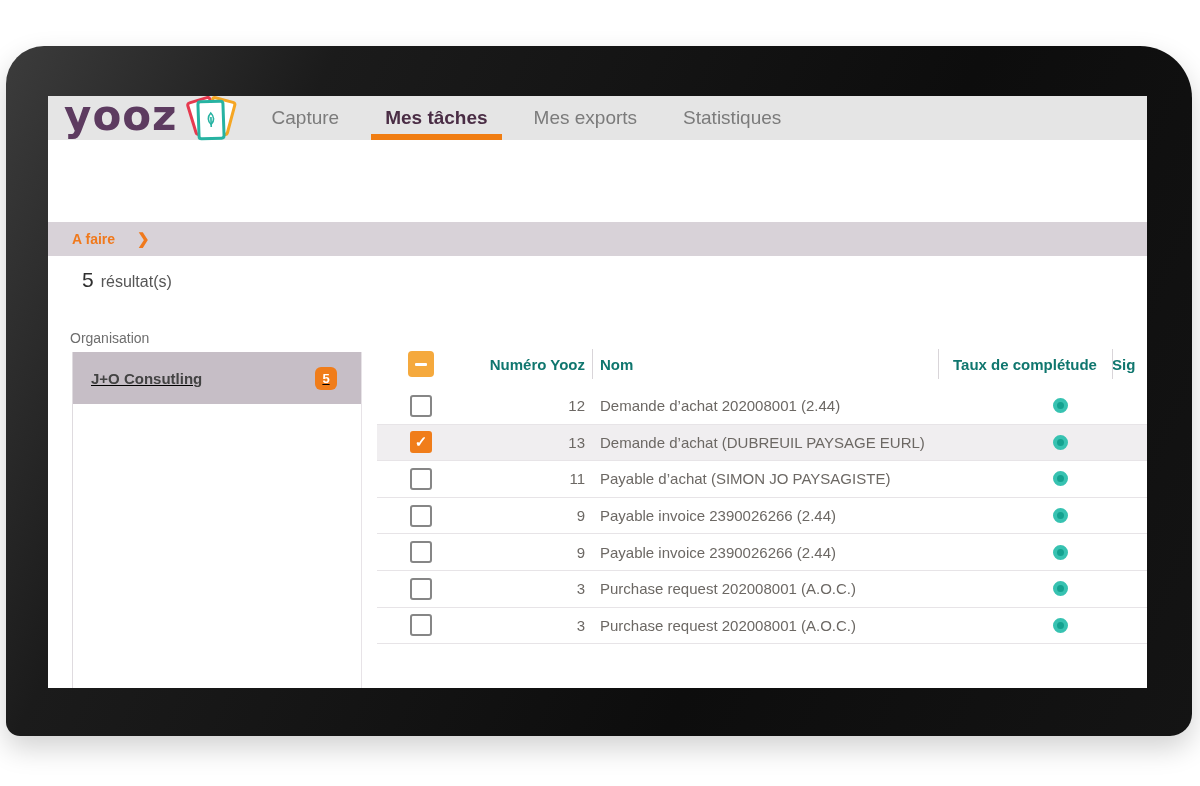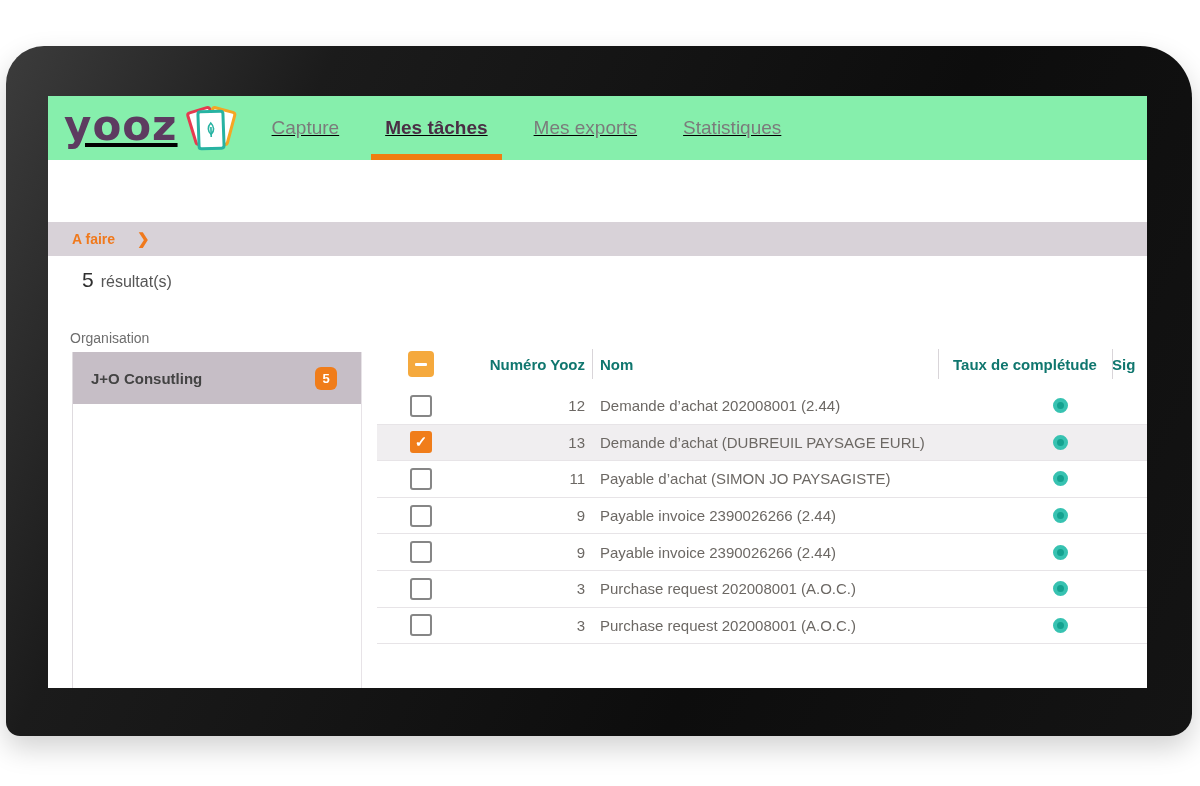--- a/index.html
+++ b/index.html
@@ -11,21 +11,21 @@
     background:linear-gradient(115deg,#3c3c3c 0%,#1b1b1b 22%,#0d0d0d 65%,#141414 100%);
     border-radius:38px 52px 22px 14px;
     box-shadow:0 12px 28px rgba(0,0,0,0.18);
   }
   .screen {
     position:absolute; left:42px; top:50px; width:1099px; height:592px;
     background:#ffffff; overflow:hidden;
   }
 
   
-  .topbar { position:absolute; top:0; left:0; right:0; height:64px; background:#86efac; display:flex; align-items:center;text-decoration:underline; }
+  .topbar { position:absolute; top:0; left:0; right:0; height:44px; background:#e5e5e5; display:flex; align-items:center; }
   .logo { display:flex; align-items:center; margin-left:16px; }
   .logo-text { font-family:"DejaVu Sans", sans-serif; font-size:42px; font-weight:bold; color:#5d3b60; letter-spacing:1px; line-height:1; margin-top:-4px; }
   .logo-cards { position:relative; width:52px; height:52px; margin-left:8px; }
   .card { position:absolute; border-radius:4px; background:#fff; }
   .card-red    { width:26px; height:36px; border:3px solid #e63a4f; left:4px;  top:6px;  transform:rotate(-17deg); }
   .card-orange { width:26px; height:36px; border:3px solid #f5a623; left:21px; top:6px;  transform:rotate(15deg); }
   .card-teal   { width:28px; height:40px; border:3px solid #27b3a2; left:11px; top:8px;  transform:rotate(-2deg); background:#fff; display:flex; align-items:center; justify-content:center; }
 
   .topnav { display:flex; align-items:center; gap:46px; margin-left:34px; height:100%; }
   .nav-item { position:relative; font-size:19px; color:#7b7b7b; height:100%; display:flex; align-items:center; cursor:pointer; }
@@ -41,21 +41,21 @@
   .afaire-label { color:#f0791c; font-weight:bold; font-size:14px; margin-left:24px; }
   .afaire-chevron { color:#f0791c; font-weight:bold; font-size:15px; margin-left:22px; }
 
   
   .results { position:absolute; top:172px; left:34px; display:flex; align-items:baseline; gap:7px; }
   .results-count { font-size:21px; color:#2f2f2f; }
   .results-label { font-size:16px; color:#555; }
 
   
   .org-label { position:absolute; top:234px; left:22px; font-size:14px; color:#6e6e6e; }
-  .org-panel { position:absolute; top:256px; left:24px; width:290px; bottom:0; background:#fff; border-left:1px solid #dfdbdf; border-right:1px solid #e7e3e7; }
+  .org-panel { position:absolute; top:256px; left:24px; width:290px; bottom:0; background:#fff; border-left:1px solid #dfdbdf; border-right:1px solid #e7e3e7;text-decoration:underline; }
   .org-item { height:52px; background:#c6bec6; display:flex; align-items:center; justify-content:space-between; padding:0 24px 0 18px; cursor:pointer; }
   .org-item-label { font-size:15px; font-weight:600; color:#434343; }
   .org-badge { min-width:22px; height:23px; background:#f07d1a; border-radius:6px; color:#fff; font-size:13px; font-weight:bold; display:flex; align-items:center; justify-content:center; padding:0 4px; }
 
   
   .table { position:absolute; top:244px; left:329px; width:770px; bottom:0; }
   .thead { display:flex; align-items:center; height:48px; position:relative; }
   .th { font-size:15px; font-weight:600; color:#0f766e; }
   .vdiv { position:absolute; top:9px; height:30px; width:1px; background:#d9d5d9; }
   .vdiv1 { left:215px; } .vdiv2 { left:561px; } .vdiv3 { left:735px; }

